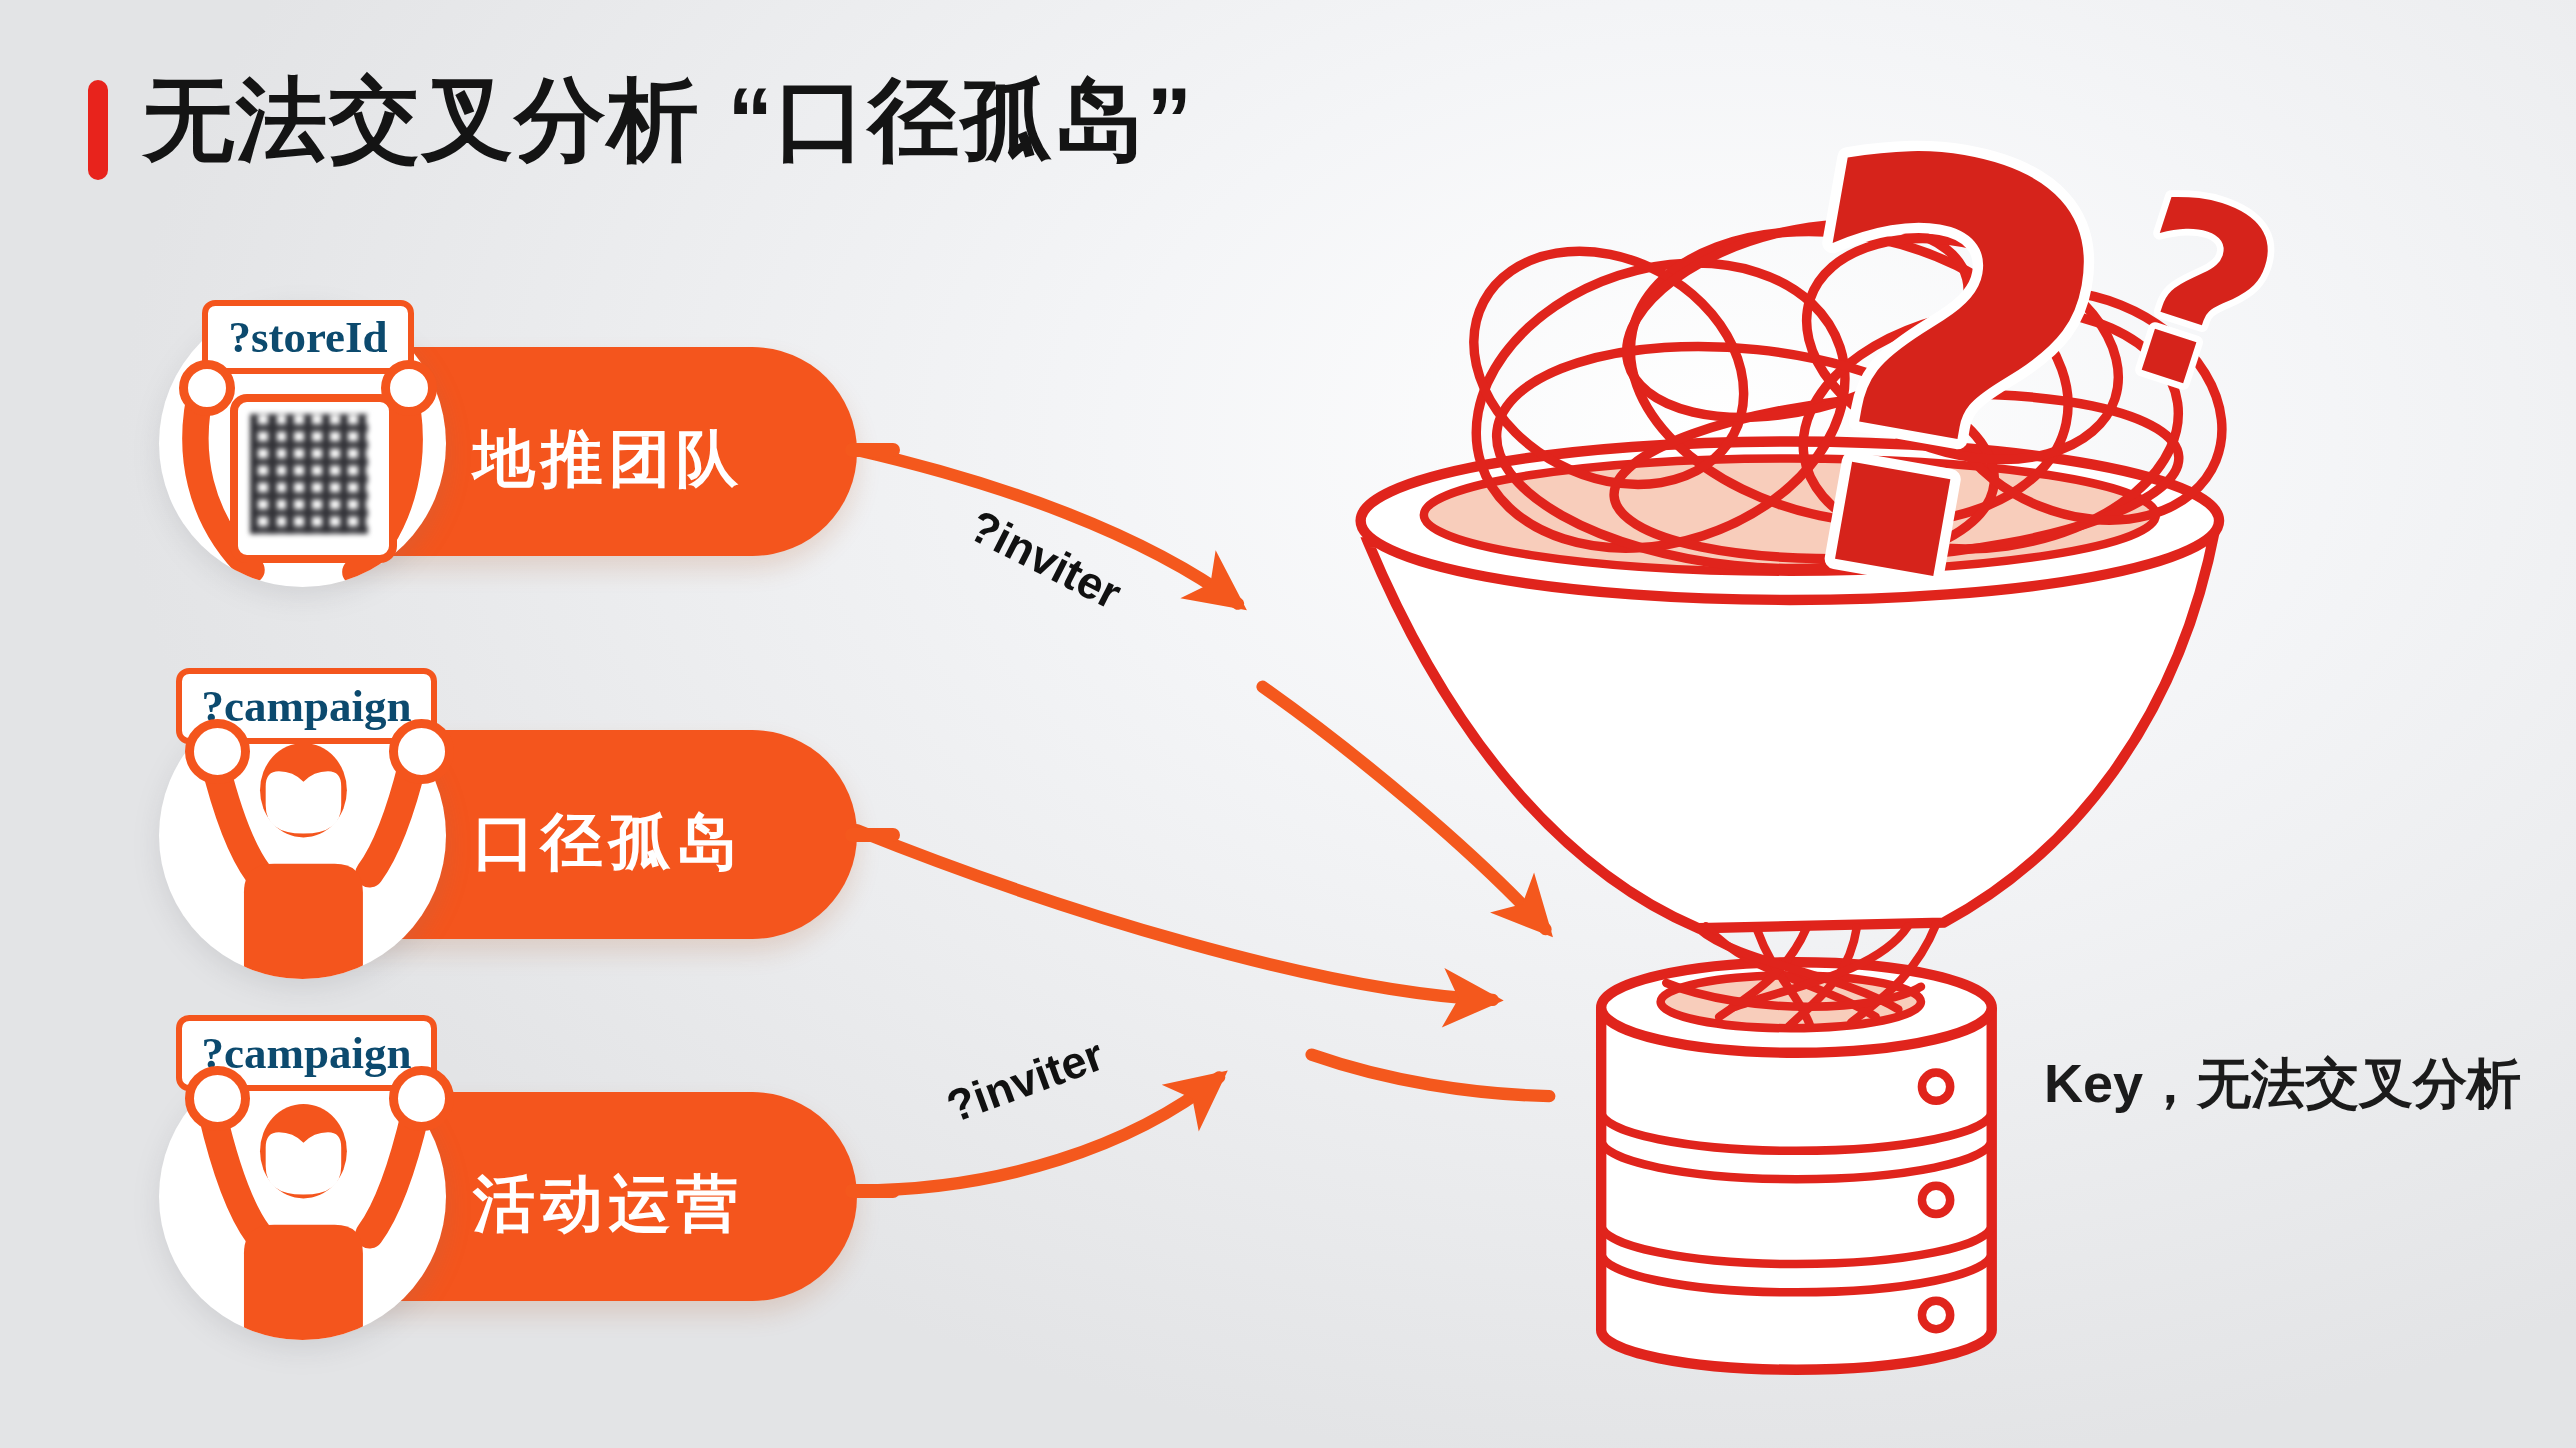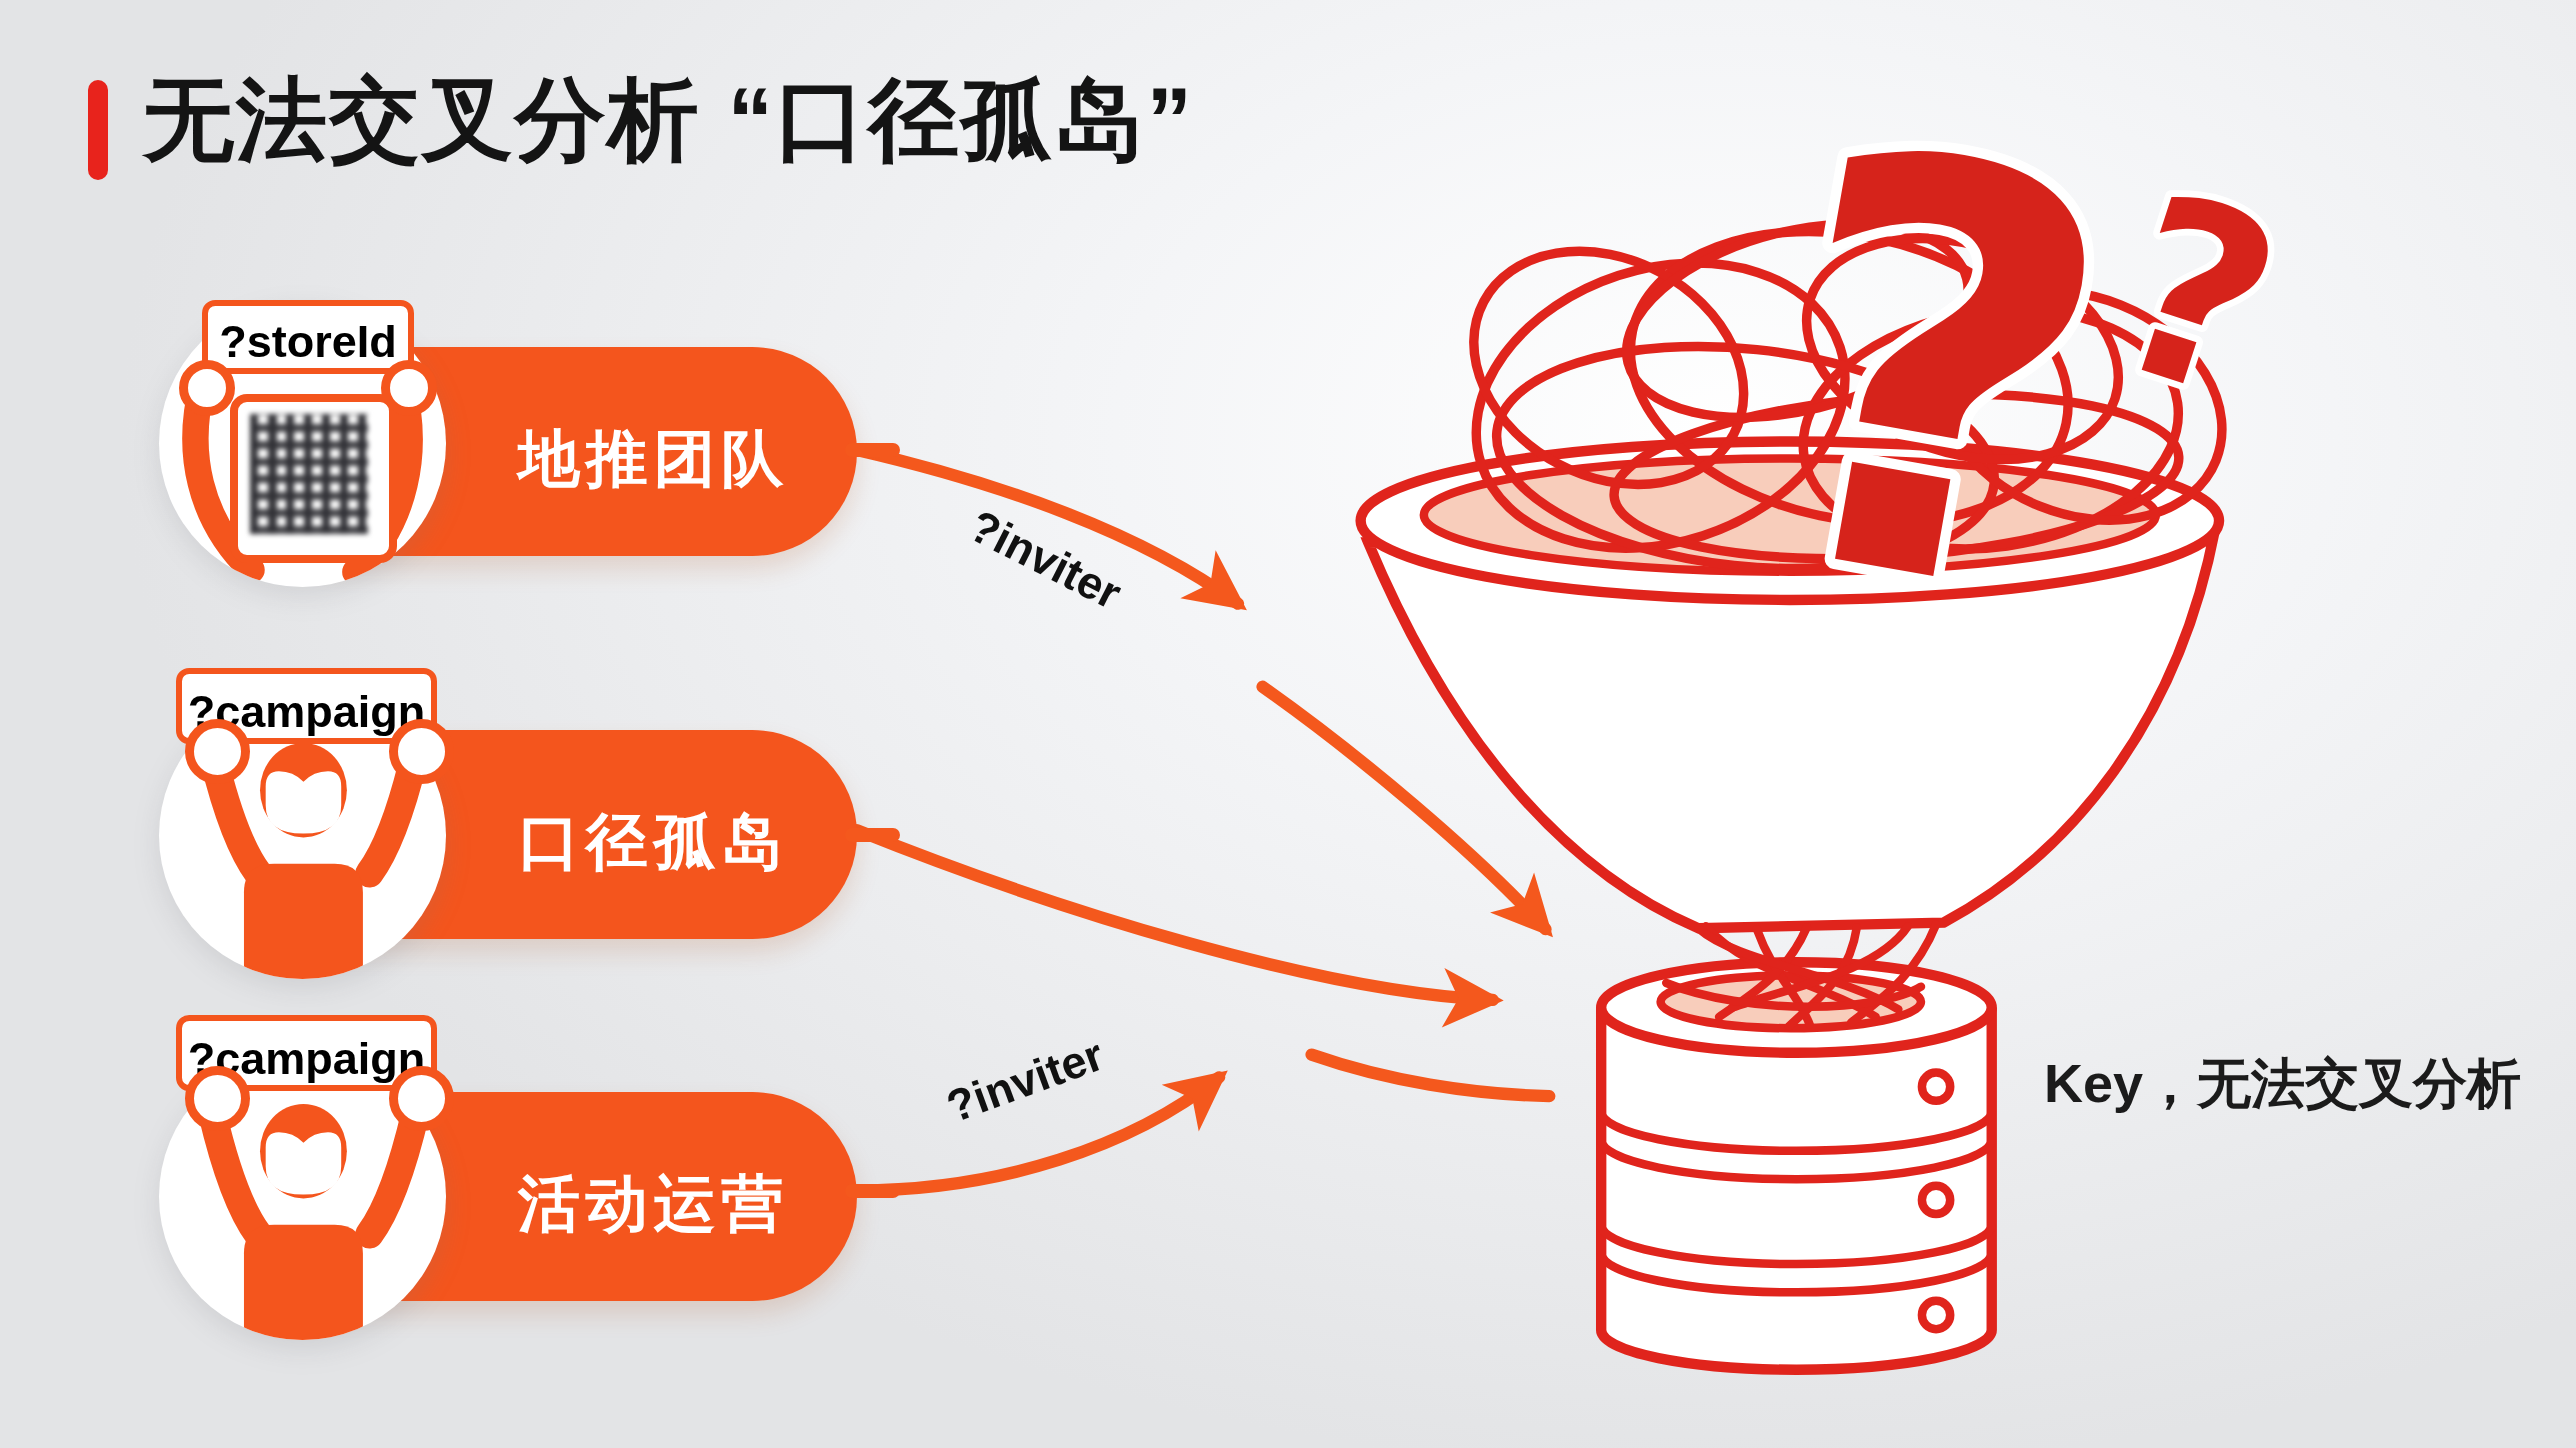--- a/index.html
+++ b/index.html
@@ -28,34 +28,34 @@
     position:absolute;left:238px;width:619px;height:209px;
     background:#f4551d;border-radius:105px;
     box-shadow:0 13.2px 24.5px rgba(180,90,40,.18);
   }
   .pill.r1{top:347px}.pill.r2{top:730px}.pill.r3{top:1092px}
   .pill-stub{
     position:absolute;left:845px;width:55px;height:14px;background:#f4581d;border-radius:7.5px;
   }
   .pill-stub.r1{top:443px}.pill-stub.r2{top:828px}.pill-stub.r3{top:1184px}
   .pill-label{
-    position:absolute;left:498px;width:311px;text-align:center;
+    position:absolute;left:473px;width:311px;text-align:left;
     font-size:62px;font-weight:800;color:#ffffff;letter-spacing:5.7px;white-space:nowrap;
   }
   .pill-label.r1{top:417px}.pill-label.r2{top:800px}.pill-label.r3{top:1162px}
   .avatar-circle{
     position:absolute;left:159px;width:287px;height:287px;border-radius:50%;
     background:#ffffff;box-shadow:0 9.4px 26.4px rgba(120,120,130,.18);overflow:hidden;
   }
   .avatar-circle.r1{top:300px}.avatar-circle.r2{top:692px}.avatar-circle.r3{top:1053px}
   .avatar-circle svg{position:absolute;left:0;top:0;}
   .param-sign{
     position:absolute;background:#ffffff;border:6.6px solid #f4551d;border-radius:13.2px;
-    display:flex;align-items:flex-end;justify-content:center;
-    font-weight:700;color:#000000;z-index:5;
+    display:flex;align-items:center;justify-content:center;
+    font-weight:700;color:#0c4a6e;z-index:5;font-family:Liberation Serif, serif;
   }
   .param-sign.r1{left:202px;top:300px;width:200px;height:62px;font-size:45px;}
   .param-sign.r2{left:176px;top:668px;width:249px;height:64px;font-size:45px;}
   .param-sign.r3{left:176px;top:1015px;width:249px;height:64px;font-size:45px;}
   .hand{
     position:absolute;background:#ffffff;border:9.4px solid #f4551d;border-radius:50%;z-index:6;
   }
   .hand.r1{width:38px;height:38px;top:360px;}
   .hand.r1.left{left:179px;}  .hand.r1.right{left:381px;}
   .hand.r2{width:47px;height:47px;top:719px;}

